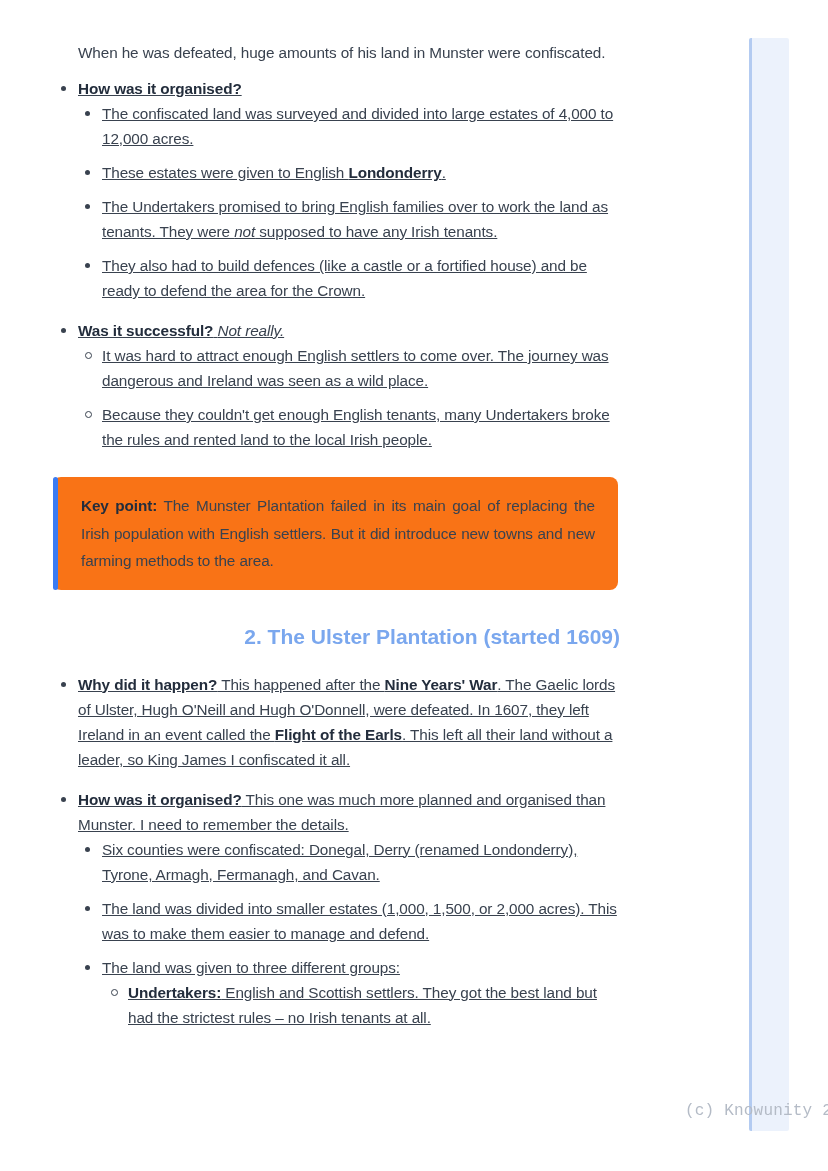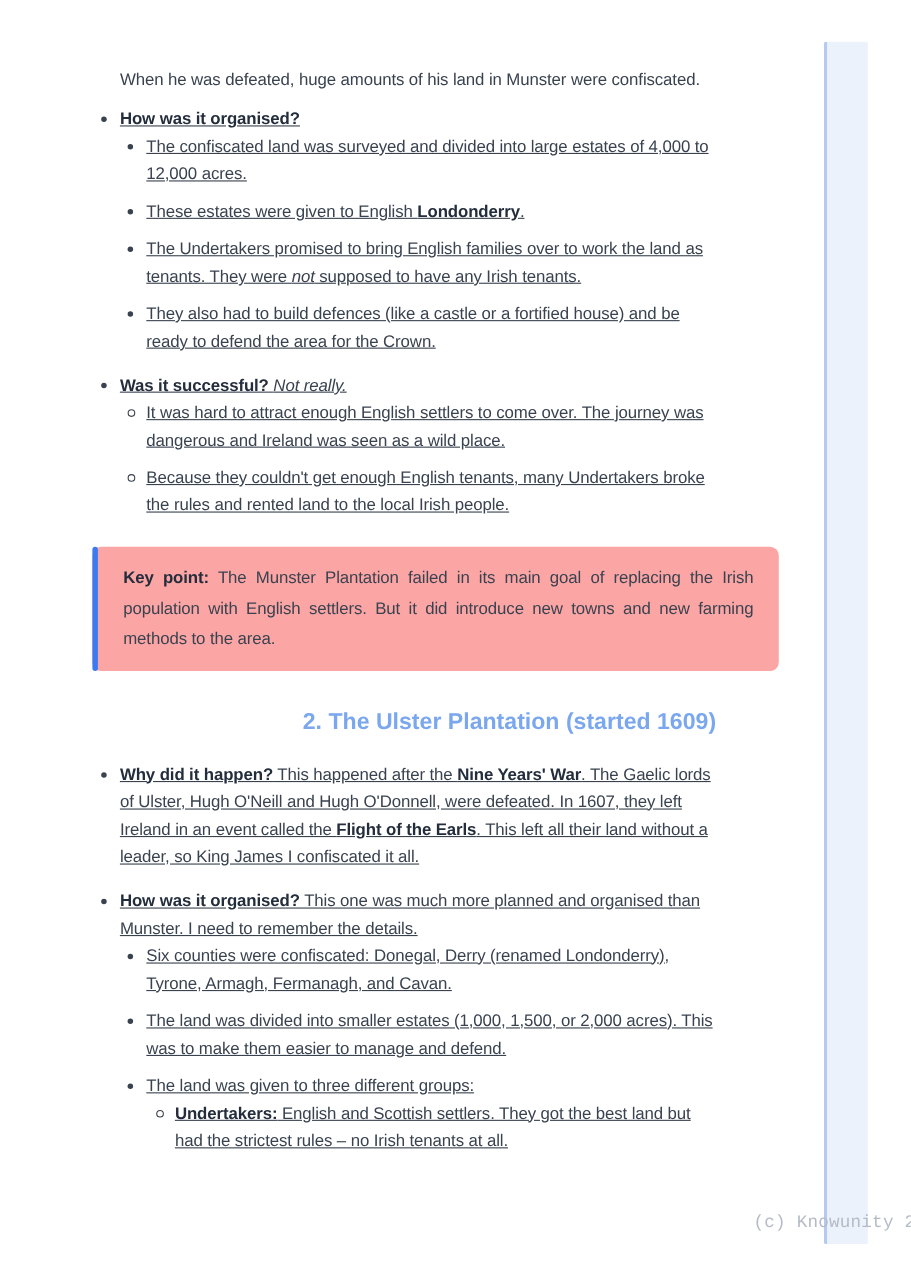--- a/index.html
+++ b/index.html
@@ -31,27 +31,26 @@
     letter-spacing: 0.2px;
     color: #b4bbc6;
     z-index: 2;
     white-space: nowrap;
     font-family: Liberation Mono, monospace;
   }
 
   
   .content {
     position: absolute;
-    left: 91px; top: 40px;
+    left: 60px; top: 40px;
     width: 560px;
     font-size: 15.3px;
     letter-spacing: -0.1px;
     line-height: 25px;
     z-index: 0;
-    margin-top: 20px;
   }
 
   p.lead { margin: 0 0 11px 18px; }
 
   ul { list-style: none; margin: 0; padding: 0; }
   .l1 > li { position: relative; padding-left: 18px; margin-bottom: 15px; text-decoration: underline; }
   .l2 > li { position: relative; padding-left: 24px; margin-bottom: 9px; }
   .l2 > li:last-child { margin-bottom: 0; }
   .l3 > li { position: relative; padding-left: 26px; margin-bottom: 0; }
 
@@ -76,23 +75,23 @@
   .l2 > li > .marker { left: 7px; }
   .l3 > li > .marker { left: 9px; }
 
   .b { font-weight: 700; color: #232d3c; }
   .i { font-style: italic; }
 
   
   .keypoint {
     position: relative;
     margin: 25px 0 0 -7px;
-    width: 624px;
+    width: 565px;
     box-sizing: border-box;
-    background: #fca5a5;
+    background: #f97316;
     border-radius: 8px;
     padding: 15px 23px 15px 28px;
   }
   .keypoint .bar {
     position: absolute;
     left: 0; top: 0; bottom: 0;
     width: 5px;
     border-radius: 4px;
     background: #3b7bf2;
   }

